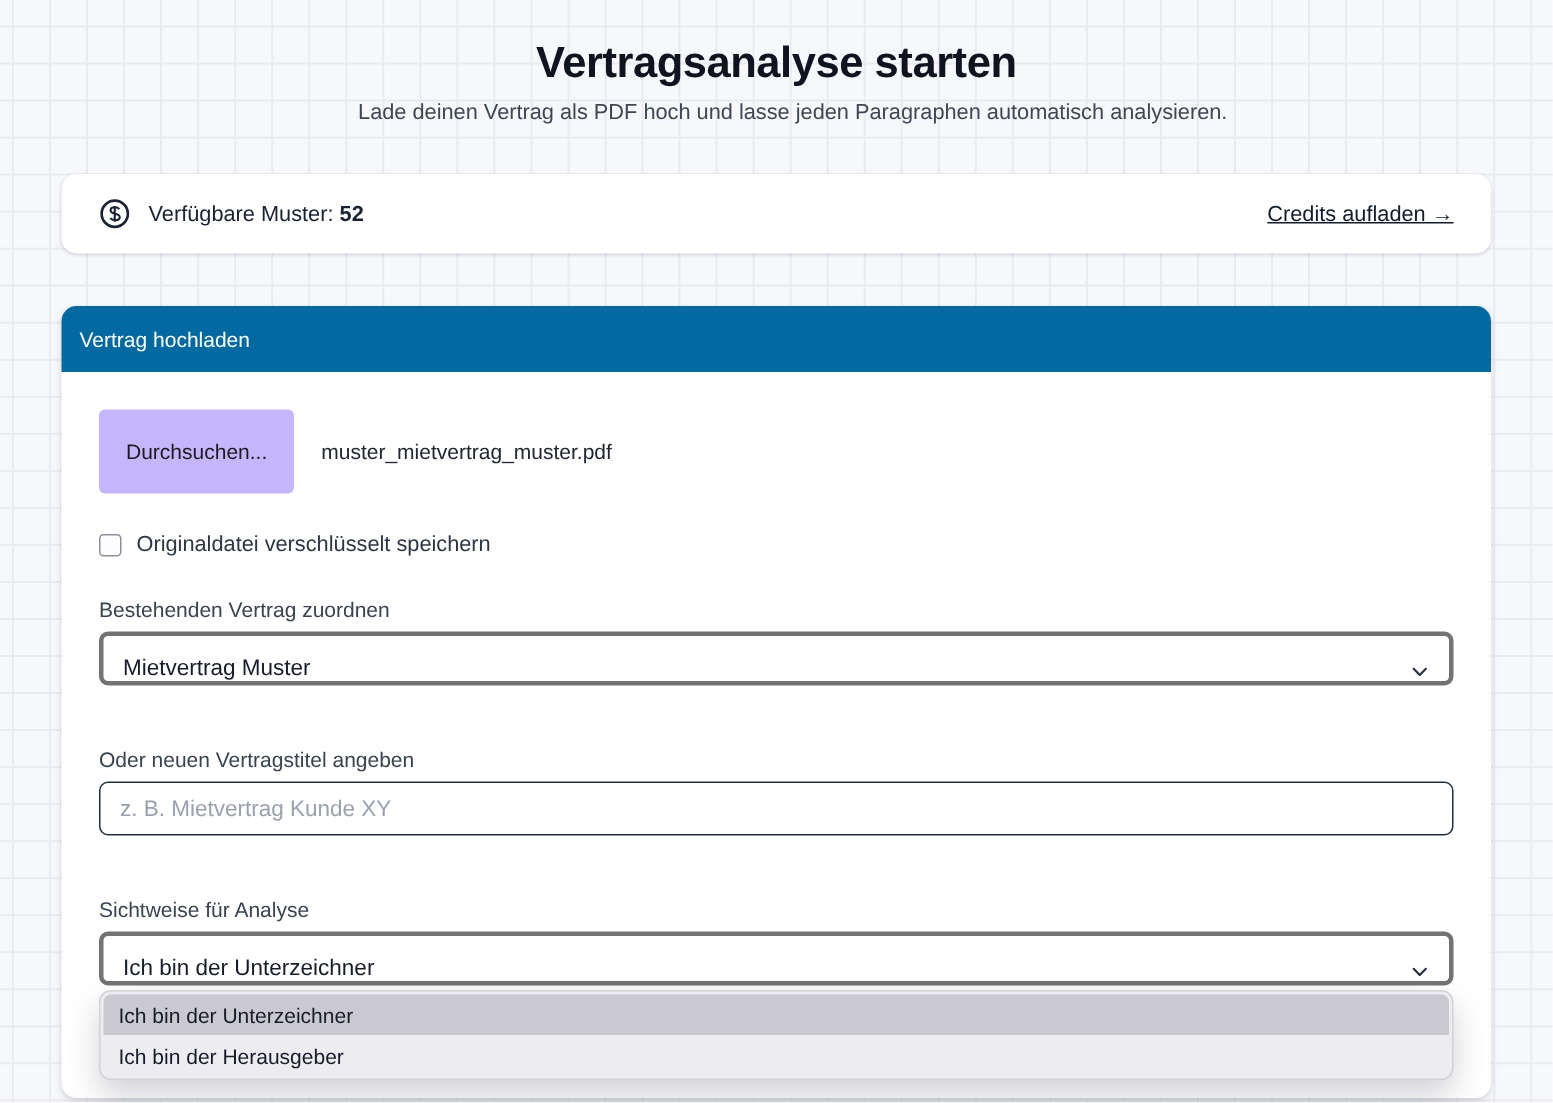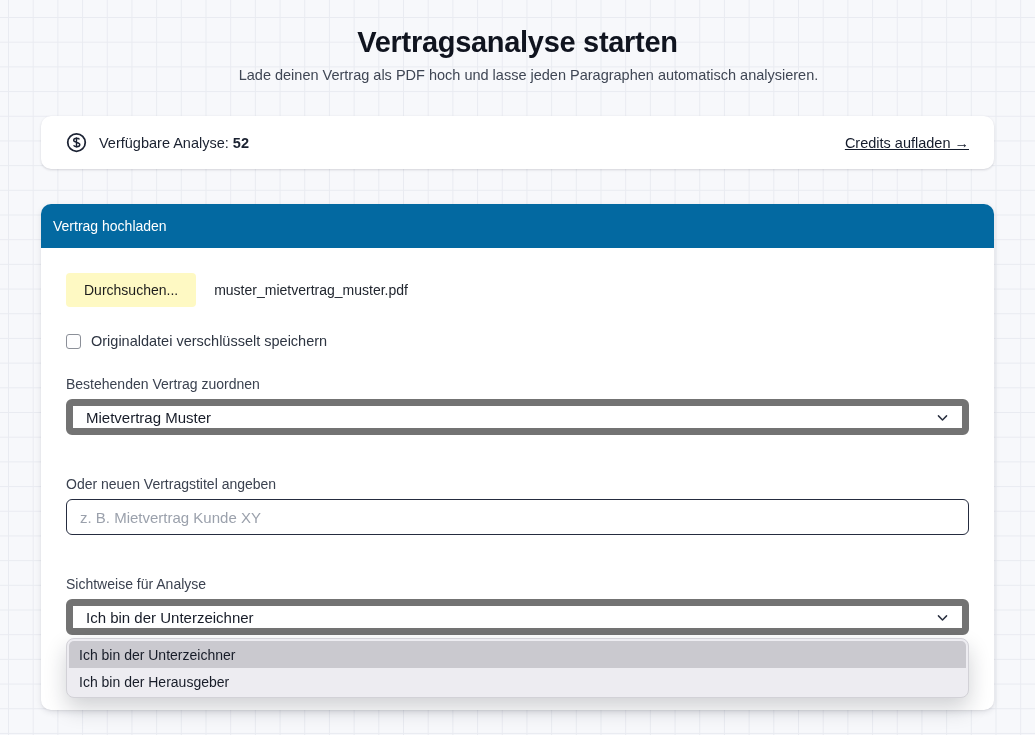--- a/index.html
+++ b/index.html
@@ -61,24 +61,24 @@
     background: #0369a1;
     color: #ffffff;
     font-size: 14px;
     padding: 14px 12px;
     border-radius: 10px 10px 0 0;
   }
   .card-body { padding: 25px 25px 75px; position: relative; }
 
   .file-row { display: flex; align-items: center; gap: 18px; margin-bottom: 26px; }
   .browse-btn {
-    background: #fef9c3;
+    background: #c4b5fd;
     border: none;
     border-radius: 4px;
-    padding: 9px 18px;
+    padding: 20px 18px;
     font-size: 14px;
     font-family: inherit;
     color: #1c1c1c;
     cursor: pointer;
   }
   .filename { font-size: 14px; color: #21262f; }
 
   .checkbox-row { display: flex; align-items: center; gap: 10px; margin-bottom: 27px; }
   .checkbox {
     width: 15px; height: 15px;
@@ -87,25 +87,25 @@
     background: #fdfdfe;
     cursor: pointer;
     flex: 0 0 auto;
   }
   .checkbox-label { font-size: 14.5px; color: #2e3542; }
 
   .form-group { margin-bottom: 41px; }
   .form-label { display: block; font-size: 14px; color: #3b4250; margin-bottom: 7px; }
   .select-control {
     height: 36px;
-    border: 7px solid #737373;
+    border: 3px solid #737373;
     border-radius: 6px;
     background: #ffffff;
     display: flex;
-    align-items: center;
+    align-items: flex-end;
     justify-content: space-between;
     padding: 0 13px;
     font-size: 15px;
     color: #171c28;
     cursor: pointer;
   }
   .chevron-icon { width: 13px; height: 13px; display: block; color: #2a3040; }
   .text-input {
     width: 100%;
     height: 36px;
@@ -155,21 +155,21 @@
   <div class="page-subtitle">Lade deinen Vertrag als PDF hoch und lasse jeden Paragraphen automatisch analysieren.</div>
 </div>
 
 <div class="credits-bar">
   <div class="credits-left">
     <svg class="coin-icon" viewBox="0 0 24 24" fill="none" stroke="currentColor" stroke-width="2">
       <circle cx="12" cy="12" r="10"></circle>
       <path d="M12 6v12M15.5 8.5c-.8-1-2-1.4-3.5-1.4-1.8 0-3.2.9-3.2 2.4 0 3.2 7 1.7 7 4.9 0 1.6-1.5 2.5-3.4 2.5-1.6 0-3-.6-3.8-1.6" stroke-width="1.6"></path>
     </svg>
     <div class="credits-text">
-      <span>Verfügbare Analyse:</span>
+      <span>Verfügbare Muster:</span>
       <b>52</b>
     </div>
   </div>
   <a class="credits-link">Credits aufladen →</a>
 </div>
 
 <div class="upload-card">
   <div class="card-header">Vertrag hochladen</div>
   <div class="card-body">
 

